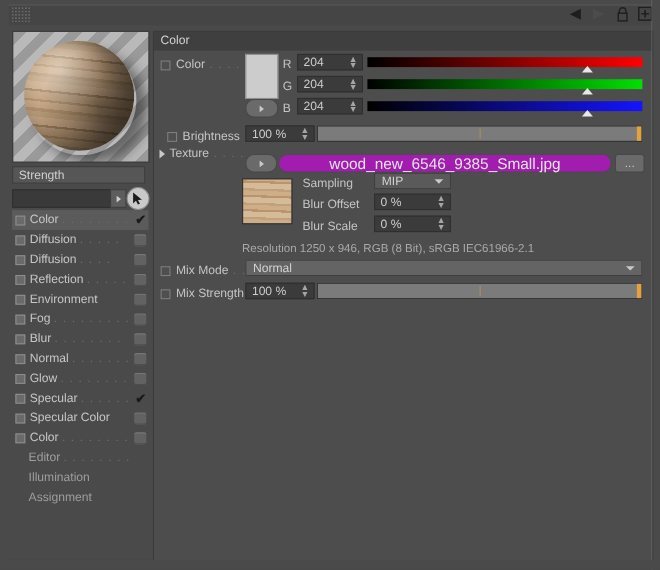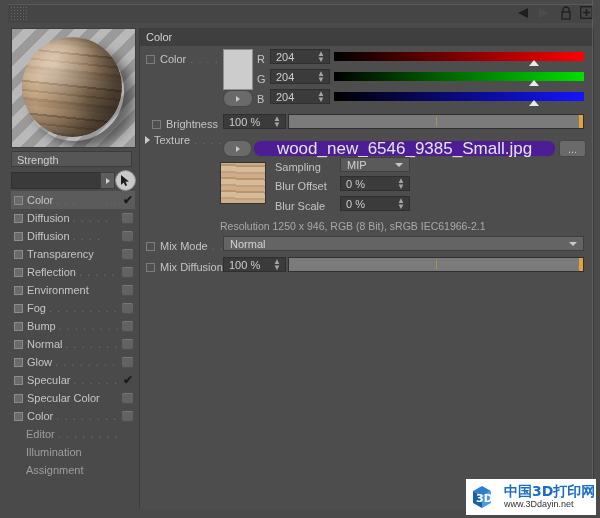--- a/index.html
+++ b/index.html
@@ -79,22 +79,22 @@
   .numfield .spin{position:absolute;right:4px;top:1px;font-size:8px;line-height:6px;color:#a6a6a6;text-align:center;}
 
   .grad{height:9px;position:relative;}
   .grad .handle{position:absolute;top:8px;width:0;height:0;border-left:5px solid transparent;
                 border-right:5px solid transparent;border-bottom:6px solid #e8e8e8;}
 
   .slider{height:15px;background:#7b7b7b;border:1px solid #2f2f2f;position:relative;box-sizing:border-box;}
   .slider .mark{position:absolute;right:0px;top:0;width:4px;height:100%;background:#e2a33c;}
   .slider .tickc{position:absolute;left:50%;top:2px;width:1px;height:9px;background:rgba(226,163,60,.5);}
   .pill{height:15px;border-radius:8px;background:#6a6a6a;border:1px solid #474747;display:flex;align-items:center;justify-content:center;}
-  .txtfield{height:15px;border-radius:8px;background:#4c1d95;border:1px solid #4b4b4b;color:#e4e4e4;
-            font-size:17px;display:flex;align-items:center;justify-content:center;}
+  .txtfield{height:15px;border-radius:8px;background:#a21caf;border:1px solid #4b4b4b;color:#e4e4e4;
+            font-size:14px;display:flex;align-items:center;justify-content:center;}
   .dropdown{height:15px;background:#5a5a5a;border:1px solid #3f3f3f;color:#d2d2d2;font-size:11px;
             display:flex;align-items:center;padding-left:6px;box-sizing:border-box;position:relative;}
   .dropdown .car{position:absolute;right:6px;top:5px;width:0;height:0;border-left:4px solid transparent;
                  border-right:4px solid transparent;border-top:4px solid #c9c9c9;}
 
   .thumb{width:44px;height:40px;border:1px solid #333;overflow:hidden;
      background:repeating-linear-gradient(2deg,#cdae89 0 4px,#c2a07b 4px 6px,#d6bb99 6px 11px,#b9946d 11px 13px);}
   .resline{position:absolute;color:#a9a9a9;font-size:10.5px;}
 
   .tricaret{width:0;height:0;border-top:4px solid transparent;border-bottom:4px solid transparent;border-left:5px solid #c9c9c9;}
@@ -182,45 +182,39 @@
           <span class="sw"></span>
         </div>
         <div class="chan on">
           <span class="cb"></span>
           <span class="nm">Diffusion</span>
           <span class="dots">. . . .</span>
           <span class="sw"></span>
         </div>
         <div class="chan on">
           <span class="cb"></span>
-          <span class="nm">Transparency</span>
-          <span class="dots"></span>
-          <span class="sw"></span>
-        </div>
-        <div class="chan on">
-          <span class="cb"></span>
           <span class="nm">Reflection</span>
           <span class="dots">. . . . .</span>
           <span class="sw"></span>
         </div>
         <div class="chan on">
           <span class="cb"></span>
           <span class="nm">Environment</span>
           <span class="dots"></span>
           <span class="sw"></span>
         </div>
         <div class="chan on">
           <span class="cb"></span>
           <span class="nm">Fog</span>
           <span class="dots">. . . . . . . . . .</span>
           <span class="sw"></span>
         </div>
         <div class="chan on">
           <span class="cb"></span>
-          <span class="nm">Bump</span>
+          <span class="nm">Blur</span>
           <span class="dots">. . . . . . . .</span>
           <span class="sw"></span>
         </div>
         <div class="chan on">
           <span class="cb"></span>
           <span class="nm">Normal</span>
           <span class="dots">. . . . . . .</span>
           <span class="sw"></span>
         </div>
         <div class="chan on">
@@ -356,42 +350,28 @@
       <span class="lbl" style="margin-left:5px;">Mix Mode</span>
       <span class="lbl lbldots" style="margin-left:4px;">. .</span>
     </div>
     <div class="dropdown" style="position:absolute;left:83px;top:207px;width:361px;background:#646464;">
       <span>Normal</span>
       <span class="car"></span>
     </div>
 
     <div class="row" style="left:6px;top:232px;">
       <span class="ckbox"></span>
-      <span class="lbl" style="margin-left:5px;">Mix Diffusion</span>
+      <span class="lbl" style="margin-left:5px;">Mix Strength</span>
     </div>
     <div class="numfield" style="position:absolute;left:83px;top:228px;width:63px;">
       <span>100 %</span>
       <span class="spin">▲<br>▼</span>
     </div>
     <div class="slider" style="position:absolute;left:148px;top:228px;width:296px;">
       <div class="tickc"></div>
       <div class="mark"></div>
     </div>
   </div>
 
   <div class="vdiv"></div>
   <div class="bottomedge"></div>
 
-  <div class="wm-box">
-    <div class="wm-logo">
-      <svg width="30" height="28" viewBox="0 0 30 28">
-        <path d="M3 8 L12 3 L21 8 L12 13 Z" fill="#2f7fd0"></path>
-        <path d="M3 8 L12 13 L12 25 L3 20 Z" fill="#1b5fa8"></path>
-        <path d="M12 13 L21 8 L21 20 L12 25 Z" fill="#4a9ae4"></path>
-        <text x="6" y="19" font-family="DejaVu Sans, sans-serif" font-size="11" font-weight="bold" fill="#ffffff">3D</text>
-      </svg>
-    </div>
-    <div class="wm-txt">
-      <div class="wm-t1">中国3D打印网</div>
-      <div class="wm-t2">www.3Ddayin.net</div>
-    </div>
-  </div>
 </div>
 
 </body></html>

